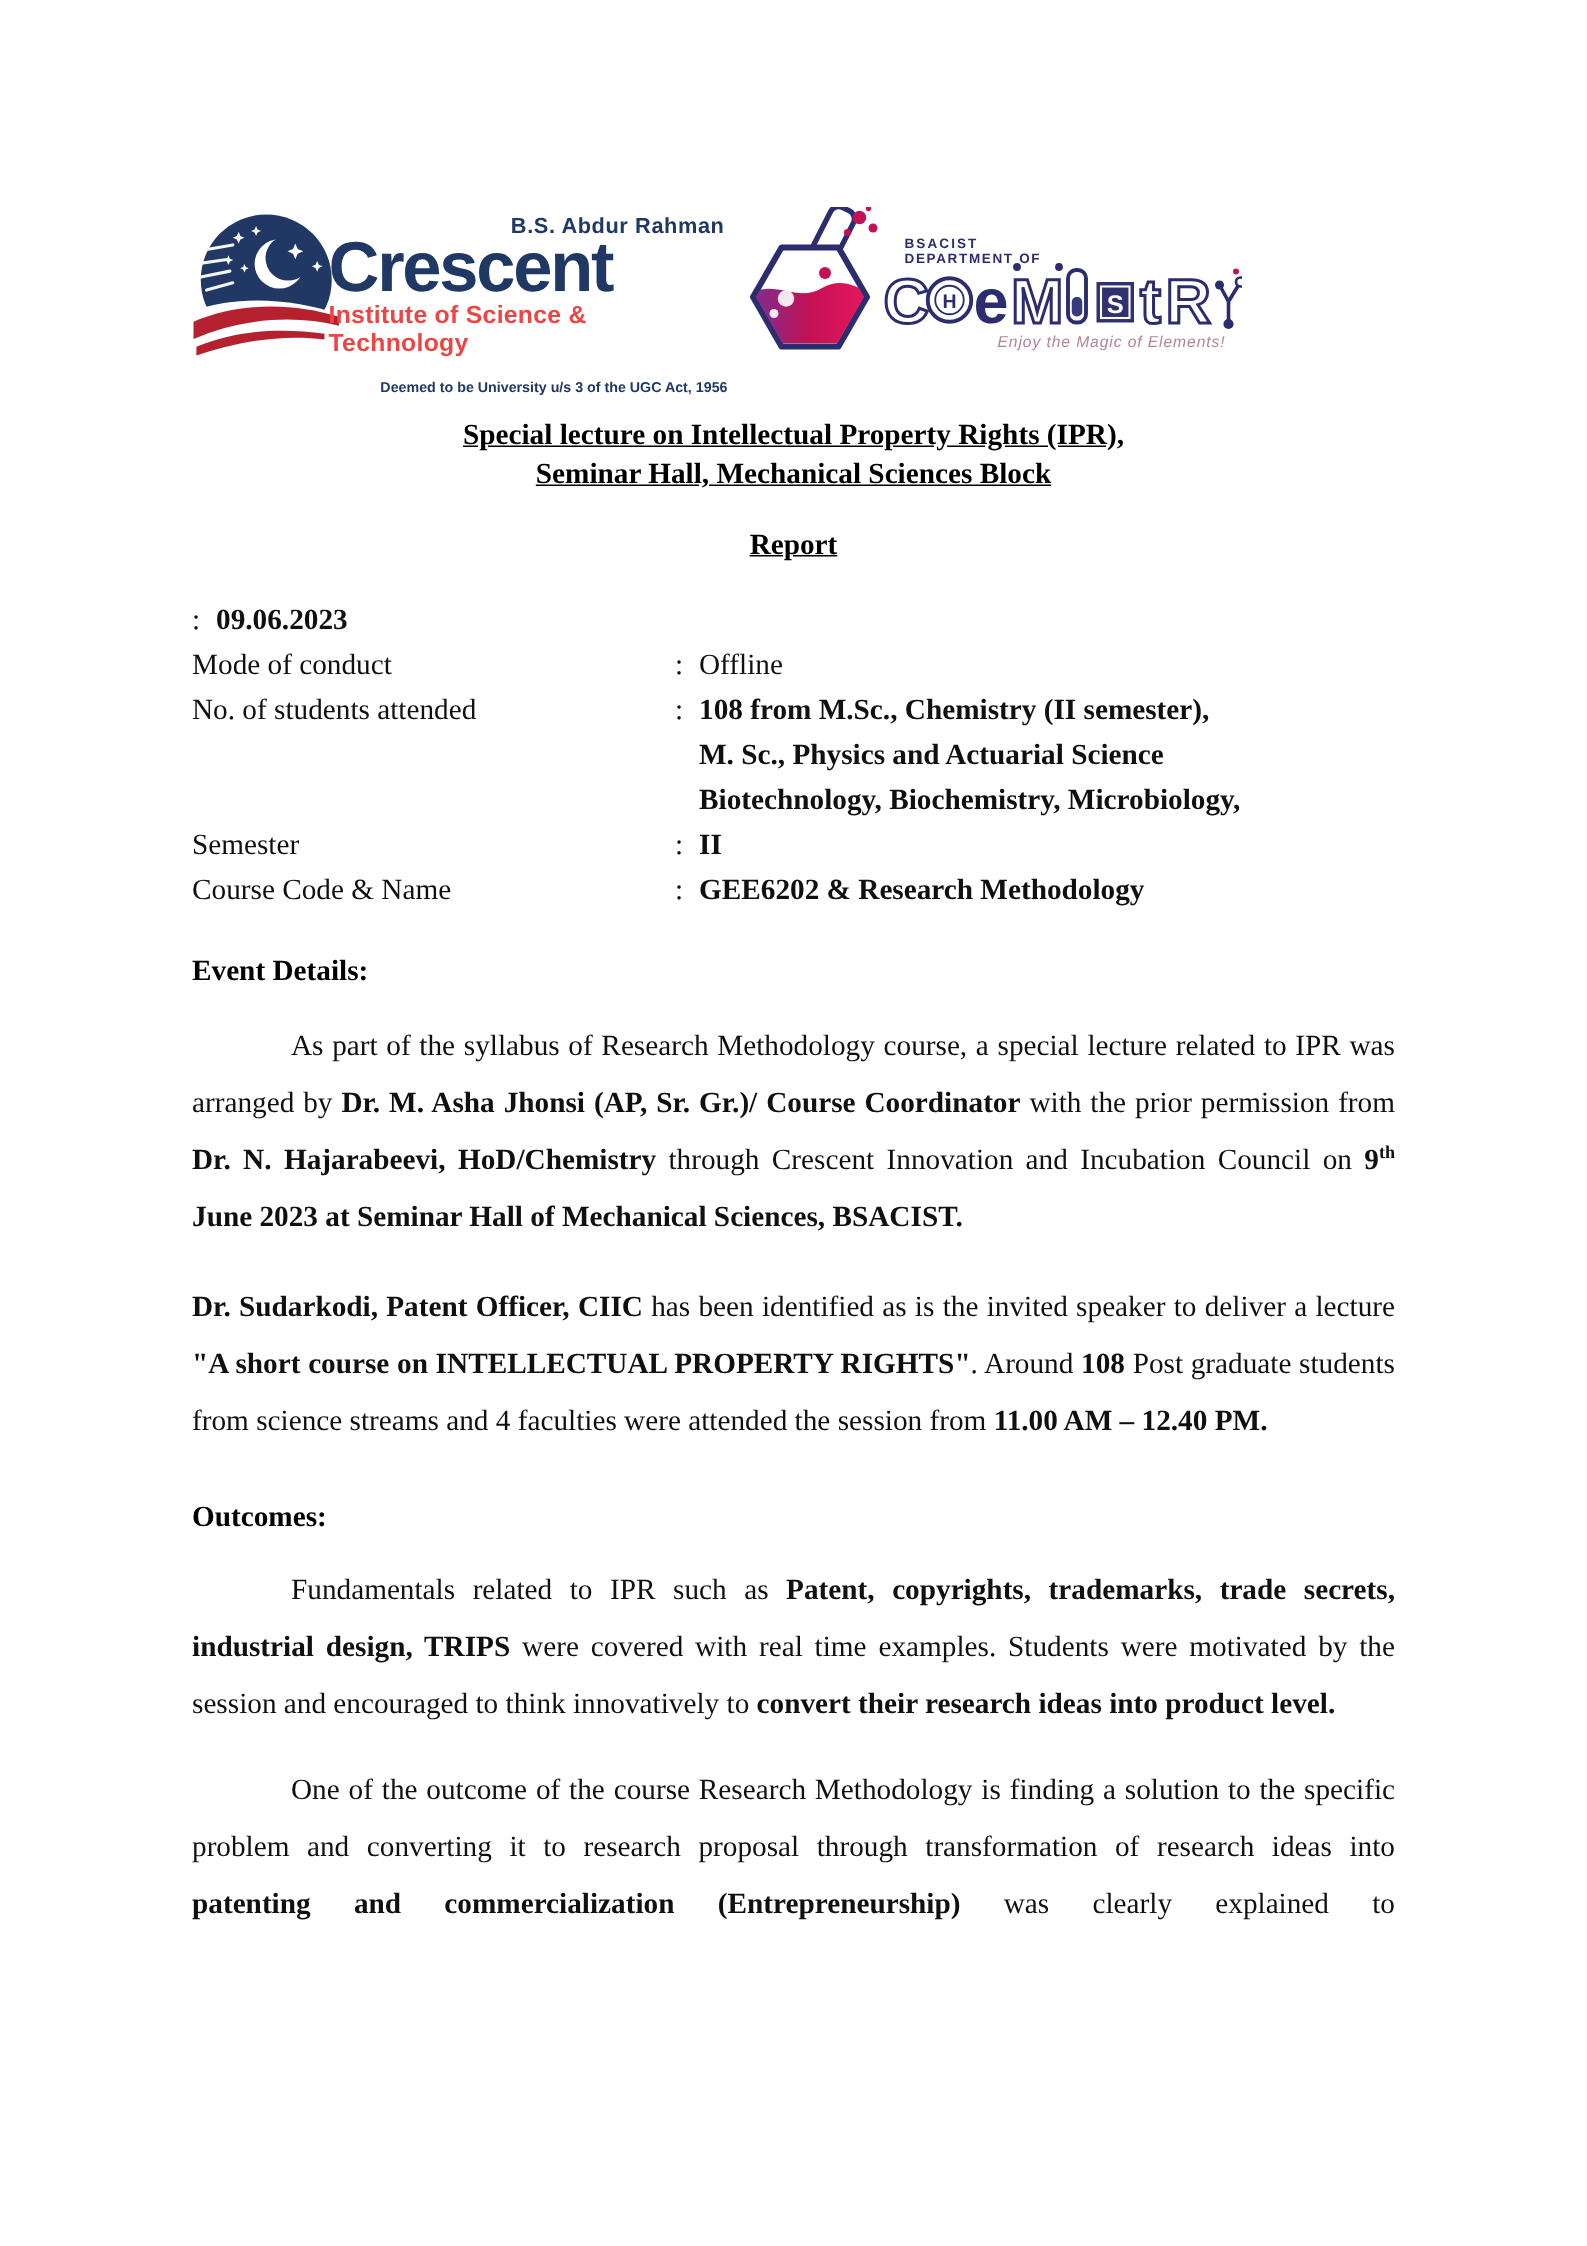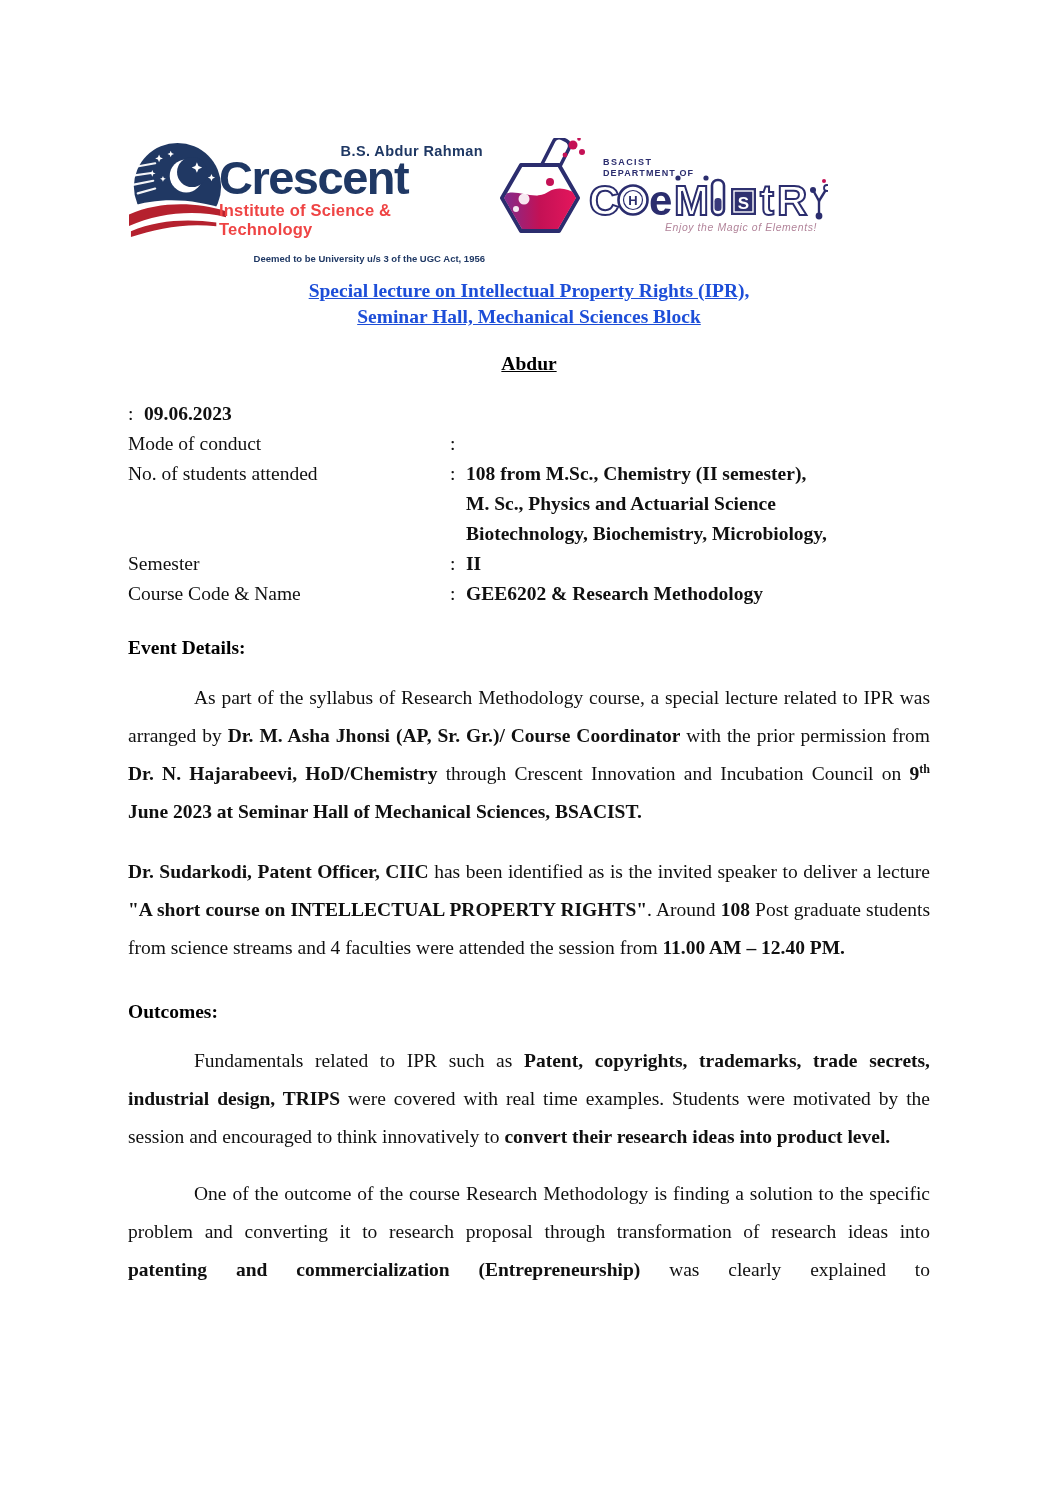--- a/index.html
+++ b/index.html
@@ -26,21 +26,21 @@
   .cl-pre   { font-size:14.5px; font-weight:700; color:#1f3864; text-align:right; letter-spacing:.4px; margin-top:2px; padding-right:2px; }
   .cl-name  { font-size:47px; font-weight:700; color:#1f3864; line-height:44px; letter-spacing:-1.5px; margin-top:-3px; }
   .cl-sub   { font-size:16.5px; font-weight:600; color:#ef4444; letter-spacing:.2px; margin-top:1px; }
   .cl-tag   { font-size:9.5px; font-weight:700; color:#1f3864; margin-top:14px; text-align:right; padding-left:34px; }
 
   .chemistry-logo { position:absolute; top:138px; left:488px; width:340px; height:100px; }
 
   
   .content { padding:278px 128px 0 128px; }
 
-  .doc-title { text-align:center; font-size:19.5px; font-weight:bold; line-height:26px; color:#1d4ed8; }
+  .doc-title { text-align:center; font-size:19.5px; font-weight:bold; line-height:26px; color:#000000; }
   .doc-title .u { text-decoration:underline; }
 
   .report-heading { margin-top:21px; text-align:center; font-size:19.5px; font-weight:bold; line-height:26px; color:#000; }
   .report-heading .u { text-decoration:underline; }
 
   .details { margin-top:22px; font-size:19.5px; line-height:30px; }
   .detail-line { display:flex; }
   .dl-label { flex:0 0 322px; }
   .dl-colon { flex:0 0 16px; }
   .dl-value { flex:1 1 auto; }
@@ -175,31 +175,32 @@
   </div>
 
   <div class="content">
 
     <div class="doc-title">
       <span class="u">Special lecture on Intellectual Property Rights (IPR),</span><br>
       <span class="u">Seminar Hall, Mechanical Sciences Block</span>
     </div>
 
     <div class="report-heading">
-      <span class="u">Abdur</span>
+      <span class="u">Report</span>
     </div>
 
     <div class="details">
         <div class="detail-line">
           <span class="dl-colon">:</span>
           <span class="dl-value b">09.06.2023</span>
         </div>
         <div class="detail-line">
           <span class="dl-label">Mode of conduct</span>
           <span class="dl-colon">:</span>
+          <span class="dl-value">Offline</span>
         </div>
         <div class="detail-line">
           <span class="dl-label">No. of students attended</span>
           <span class="dl-colon">:</span>
           <span class="dl-value b">108 from M.Sc., Chemistry (II semester),</span>
         </div>
         <div class="detail-line">
           <span class="dl-label"></span>
           <span class="dl-colon"></span>
           <span class="dl-value b">M. Sc., Physics and Actuarial Science</span>

